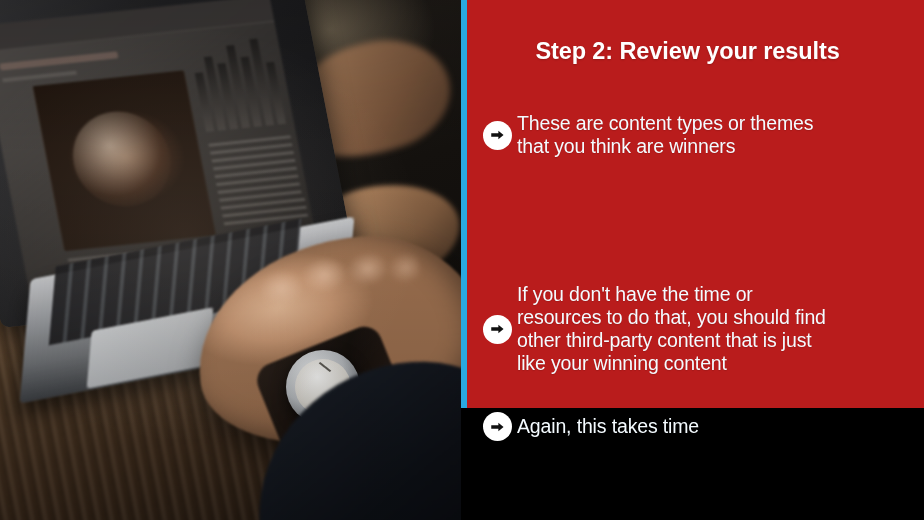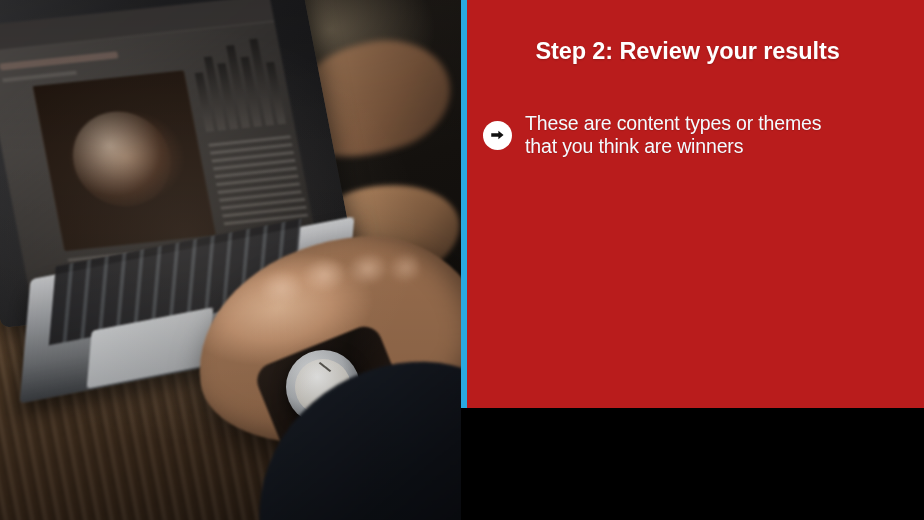--- a/index.html
+++ b/index.html
@@ -283,21 +283,21 @@
     letter-spacing: -.1px;
     text-shadow: 0 1px 2px rgba(0,0,0,.18);
   }
   .h-step2 { position: absolute; left: 12px; right: 22px; top: 38px; }
   .h-step3 { position: absolute; left: 12px; right: 22px; top: 223px; }
 
   .bullet {
     position: absolute;
     display: flex;
     align-items: center;
-    gap: 13px;
+    gap: 5px;
   }
   .b1 { left: 22px; right: 22px; top: 112px; }
   .b2 { left: 22px; right: 12px; top: 283px; }
   .b3 { left: 22px; right: 22px; top: 412px; }
 
   .arrow-icon {
     flex: 0 0 auto;
     width: 29px; height: 29px;
     border-radius: 50%;
     background: #ffffff;
@@ -394,16 +394,35 @@
       <span class="arrow-icon">
         <svg width="18" height="18" viewBox="0 0 24 24" aria-hidden="true">
           <path d="M3 12h13M12.5 6.2 19.4 12l-6.9 5.8v-3.5H3v-4.6h9.5z" fill="#111111"></path>
         </svg>
       </span>
       <span class="bullet-text">These are content types or themes
 that you think are winners</span>
     </div>
 
 
-
+    <div class="bullet b2">
+      <span class="arrow-icon">
+        <svg width="18" height="18" viewBox="0 0 24 24" aria-hidden="true">
+          <path d="M3 12h13M12.5 6.2 19.4 12l-6.9 5.8v-3.5H3v-4.6h9.5z" fill="#111111"></path>
+        </svg>
+      </span>
+      <span class="bullet-text">If you don't have the time or
+resources to do that, you should find
+other third-party content that is just
+like your winning content</span>
+    </div>
+
+    <div class="bullet b3">
+      <span class="arrow-icon">
+        <svg width="18" height="18" viewBox="0 0 24 24" aria-hidden="true">
+          <path d="M3 12h13M12.5 6.2 19.4 12l-6.9 5.8v-3.5H3v-4.6h9.5z" fill="#111111"></path>
+        </svg>
+      </span>
+      <span class="bullet-text">Again, this takes time</span>
+    </div>
   </div>
 
 </div>
 
 </body></html>

